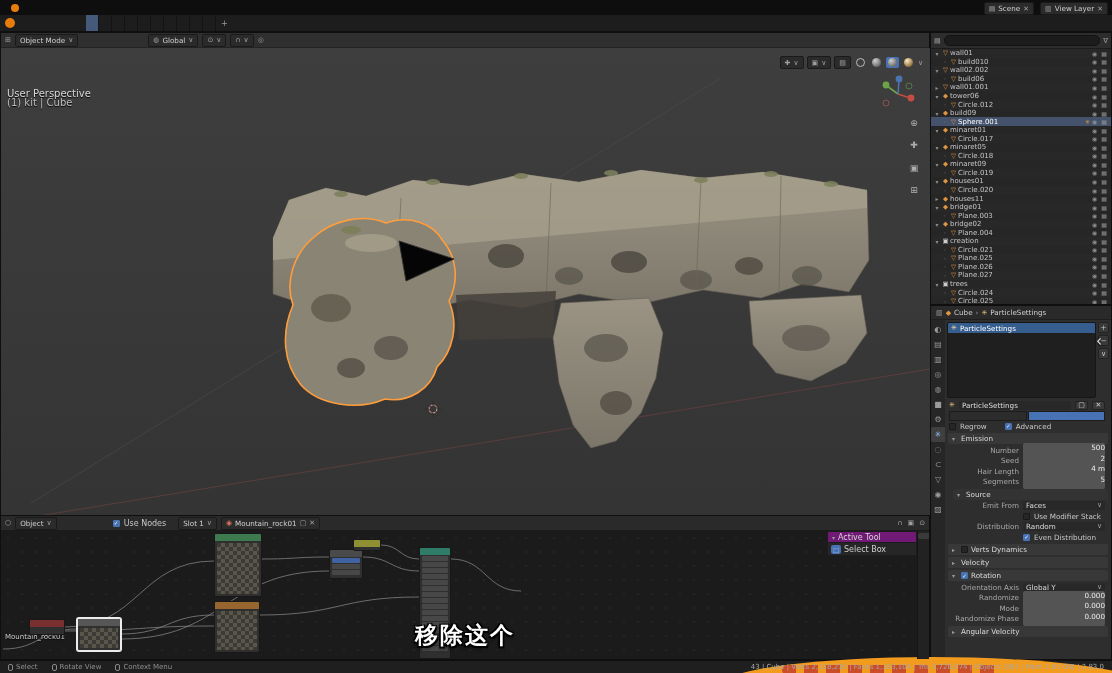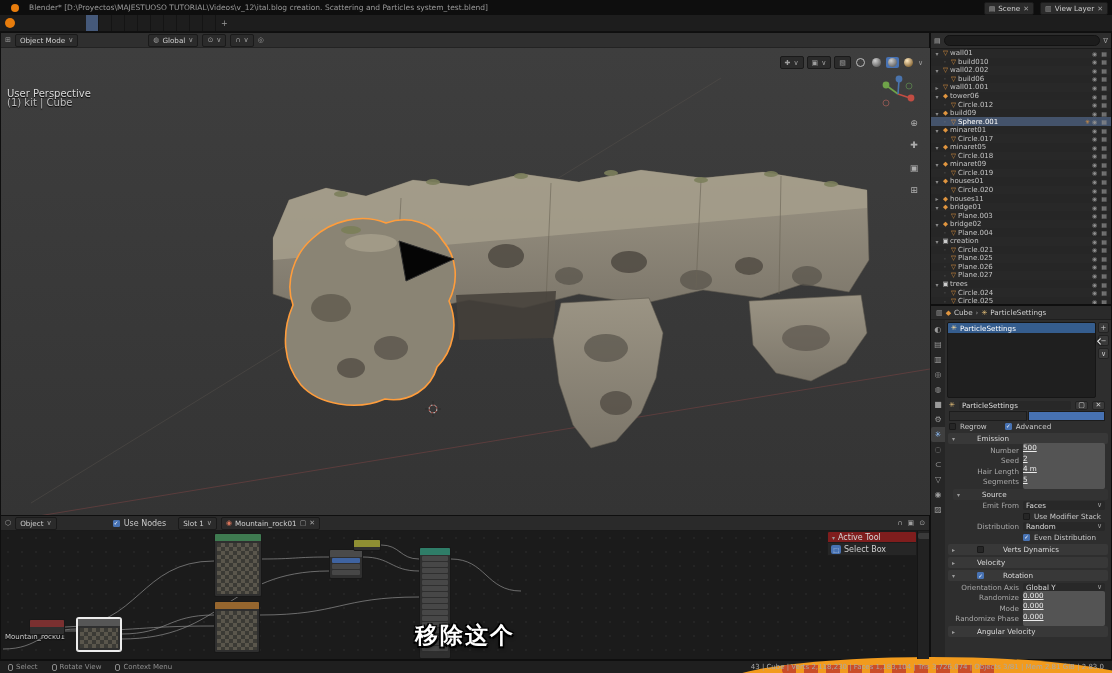--- a/index.html
+++ b/index.html
@@ -54,44 +54,44 @@
   .p-content{position:absolute;left:14px;top:14px;right:0;bottom:0;padding:2px 2px;font-size:7.2px;}
   .slot-wrap{display:flex;gap:2px;}
   .slot-list{flex:1;height:76px;background:#1f1f1f;border:1px solid #161616;border-radius:2px;overflow:hidden;}
   .slot-row{display:flex;align-items:center;gap:3px;height:10px;padding:0 3px;color:#fff;}
   .slot-row.active{background:#355d8e;}
   .slot-btns{display:flex;flex-direction:column;gap:2px;}
   .sbtn{width:11px;height:11px;background:#3a3a3a;border:1px solid #222;border-radius:2px;display:flex;align-items:center;justify-content:center;color:#ccc;font-size:7px;}
   .prow{display:flex;align-items:center;height:10px;gap:4px;padding:0 4px 0 2px;margin-top:0.5px;}
   .plabel{width:70px;text-align:right;color:#a8a8a8;white-space:nowrap;overflow:hidden;}
   .pwidget{flex:1;min-width:0;}
-  .num{background:#545454;color:#ececec;text-align:left;border-radius:2px;height:14px;line-height:9px;text-decoration:underline;}
+  .num{background:#545454;color:#ececec;text-align:right;border-radius:2px;height:14px;line-height:9px;}
   .drop{background:#282828;color:#ddd;display:flex;justify-content:space-between;align-items:center;padding:0 3px;border-radius:2px;height:9px;line-height:9px;}
   .cb{width:7px;height:7px;background:#262626;border:1px solid #191919;border-radius:1px;display:inline-flex;align-items:center;justify-content:center;font-size:5.5px;color:#fff;flex:none;}
   .cb.on{background:#4772b3;border-color:#4772b3;}
-  .sect{display:flex;align-items:center;gap:19px;height:11px;background:#383838;border-radius:2px;margin:2px 1px 1px 1px;padding:0 4px;color:#dcdcdc;}
+  .sect{display:flex;align-items:center;gap:3px;height:11px;background:#383838;border-radius:2px;margin:2px 1px 1px 1px;padding:0 4px;color:#dcdcdc;}
   .sect .arr{color:#9a9a9a;font-size:6px;width:6px;}
   .segbtn{flex:1;height:10px;background:#2c2c2c;border:1px solid #1c1c1c;color:#c4c4c4;display:flex;align-items:center;justify-content:center;}
   .segbtn.active{background:#4772b3;color:#fff;}
   .collapse-arrow{position:absolute;left:1096px;top:332px;color:#e8e8e8;font-size:15px;z-index:5;text-shadow:0 0 3px #000;}
   
   .shader{left:0;top:515px;width:930px;height:145px;background:#1b1b1b;}
   .sh-header{position:absolute;left:0;top:0;width:100%;height:15px;background:#2a2a2a;border-bottom:1px solid #1a1a1a;display:flex;align-items:center;gap:4px;padding:0 4px;z-index:3;}
   .sh-canvas{position:absolute;left:0;top:15px;width:930px;height:130px;overflow:hidden;
      background-image:radial-gradient(#242424 1px,transparent 1px);background-size:14px 14px;}
   #wires{position:absolute;left:0;top:0;width:930px;height:130px;}
   #wires path{fill:none;stroke:#8f8f8f;stroke-width:1;opacity:.7;}
   .node{position:absolute;background:#2f2f2f;border:1px solid #181818;border-radius:2px;overflow:hidden;}
   .node.sel{border-color:#ececec;box-shadow:0 0 0 1px #ececec;}
   .nh{height:7px;}
   .nthumb{position:absolute;left:2px;right:2px;top:9px;bottom:2px;background:repeating-conic-gradient(#5a564c 0 25%,#3b3a35 0 50%);background-size:8px 8px;}
   .nrow{height:5px;margin:1px 2px;background:#474747;border-radius:1px;}
   .frame-label{position:absolute;left:4px;top:102px;color:#cfcfcf;font-size:7px;text-shadow:0 1px 1px #000;}
   .tool-panel{position:absolute;right:12px;top:15px;width:90px;z-index:4;}
-  .tp-title{display:flex;align-items:center;gap:3px;height:12px;background:#7f1d1d;border:1px solid #1c1c1c;border-radius:2px 2px 0 0;padding:0 4px;color:#d6d6d6;}
+  .tp-title{display:flex;align-items:center;gap:3px;height:12px;background:#701a75;border:1px solid #1c1c1c;border-radius:2px 2px 0 0;padding:0 4px;color:#d6d6d6;}
   .tp-item{display:flex;align-items:center;gap:3px;height:13px;background:#262626;border:1px solid #1c1c1c;border-top:none;padding:0 3px;color:#cfcfcf;}
   .tp-ico{width:10px;height:9px;background:#4772b3;border-radius:2px;display:inline-flex;align-items:center;justify-content:center;color:#fff;font-size:6px;}
   .side-tabs{position:absolute;right:0;top:15px;bottom:0;width:12px;background:#222;border-left:1px solid #151515;display:flex;flex-direction:column;gap:2px;padding-top:2px;z-index:4;}
   .vtab{writing-mode:vertical-rl;font-size:6.5px;color:#9e9e9e;padding:3px 0;text-align:center;white-space:nowrap;}
   .vtab.active{background:#3a3a3a;color:#e8e8e8;border-radius:2px 0 0 2px;}
   
   .statusbar{position:absolute;left:0;top:660px;width:1112px;height:13px;background:#1f1f1f;border-top:1px solid #0f0f0f;display:flex;align-items:center;padding:0 8px;color:#8f8f8f;font-size:7px;}
   .hint{display:inline-flex;align-items:center;gap:3px;margin-right:14px;}
   .mouse{width:5px;height:7px;border:1px solid #8a8a8a;border-radius:2px;display:inline-block;}
   .stats{position:relative;z-index:5;margin-left:auto;white-space:nowrap;color:#a8a8a8;}
@@ -100,21 +100,20 @@
   .subtitle{position:absolute;z-index:10;left:0;right:182px;bottom:22px;text-align:center;font-size:23px;font-weight:700;color:#fff;letter-spacing:2px;
     text-shadow:-1.5px -1.5px 0 #000,1.5px -1.5px 0 #000,-1.5px 1.5px 0 #000,1.5px 1.5px 0 #000,0 2px 4px rgba(0,0,0,.9);}
 </style>
 </head>
 <body>
 
 <div id="app">
 
   <div class="titlebar">
     <span class="logo" style="width:8px;height:8px;"></span>
-    <span>Blender* [D:\Proyectos\MAJESTUOSO TUTORIAL\Videos\v_12\ital.blog creation. Scattering and Particles system_test.blend]</span>
   </div>
 
   <div class="topbar">
     <span class="logo"></span>
     <div class="menus">
 
     <span class="menu-item"></span>
         <span class="menu-item"></span>
         <span class="menu-item"></span>
         <span class="menu-item"></span>

